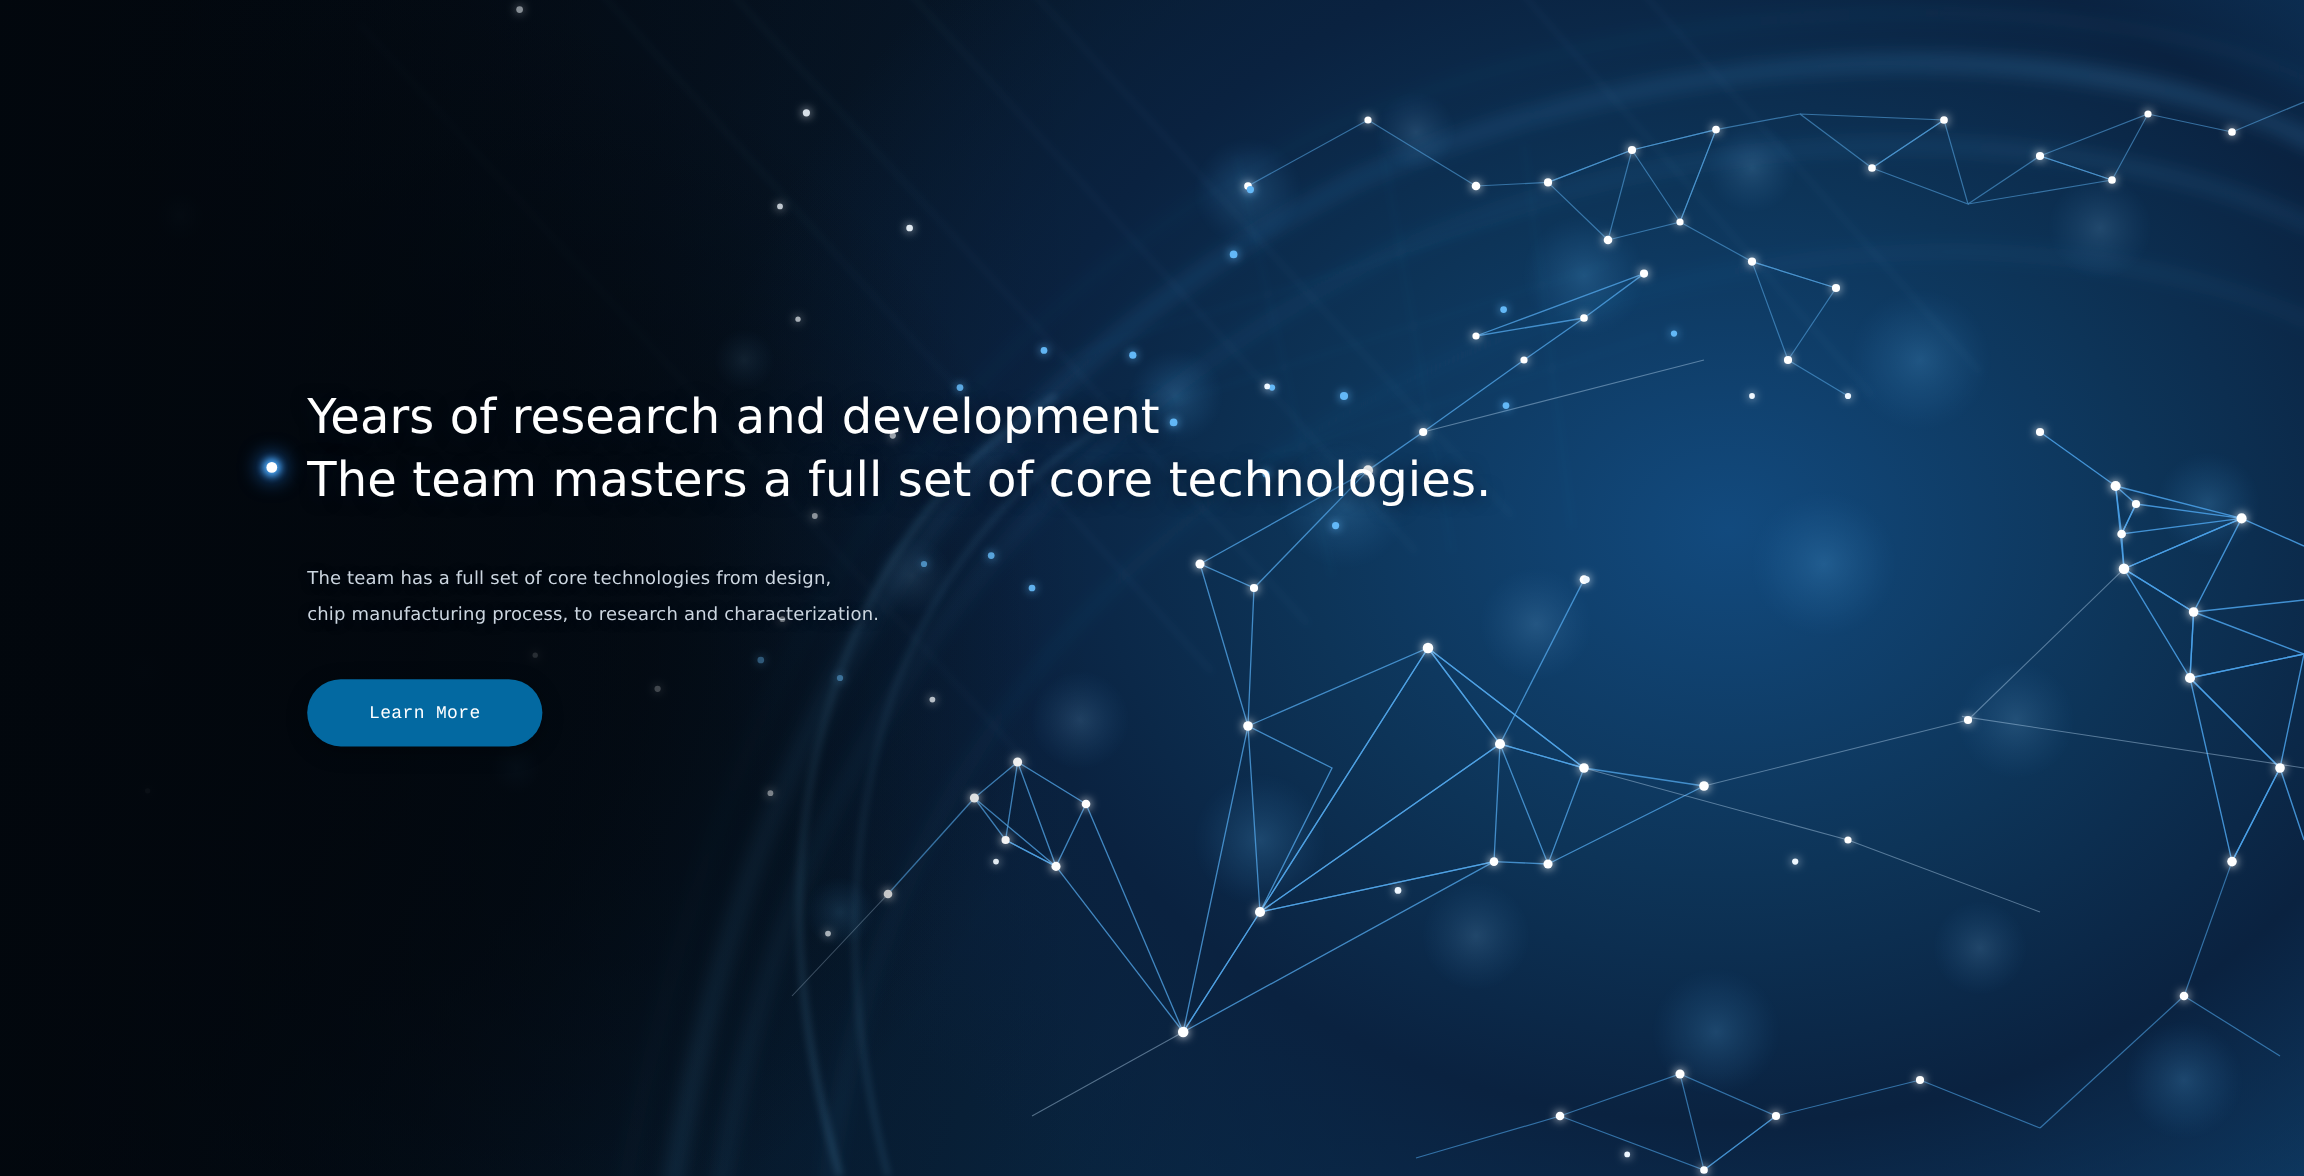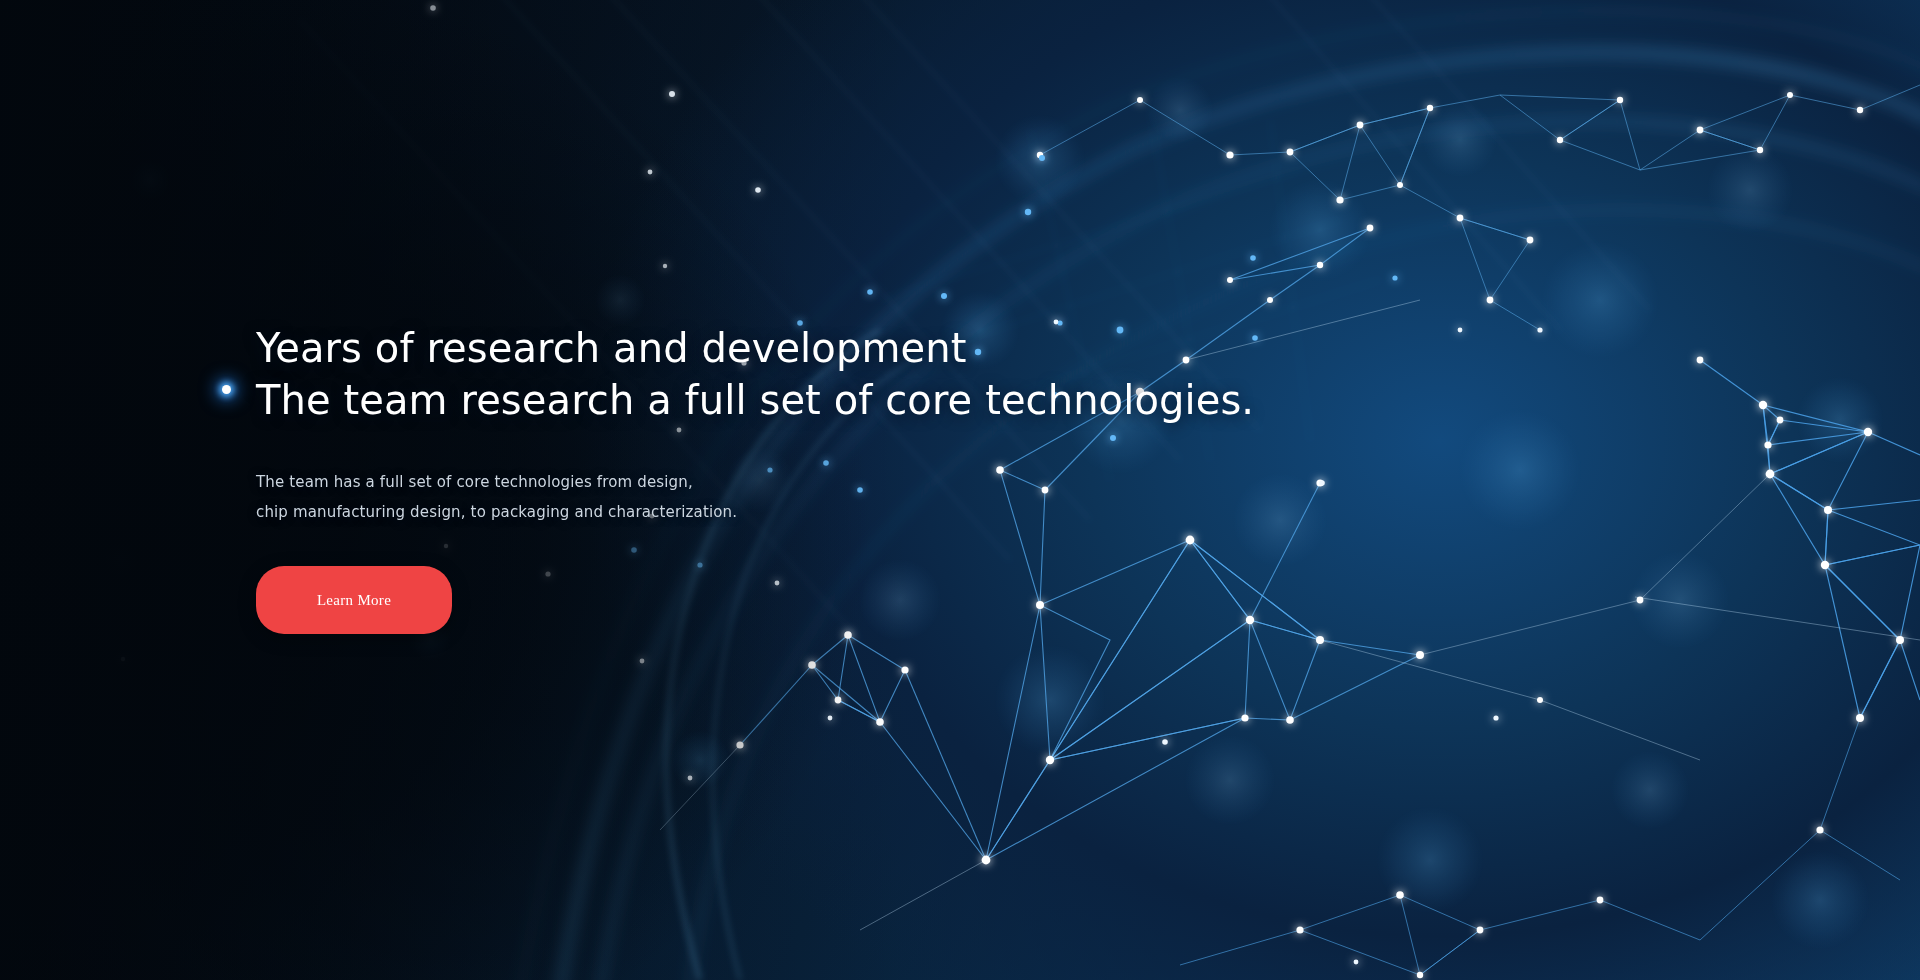--- a/index.html
+++ b/index.html
@@ -75,26 +75,26 @@
     font-weight:400;
     letter-spacing:.15px;
     text-shadow:0 1px 8px rgba(0,10,24,.8);
   }
   .subtext span{ display:block; white-space:nowrap; }
 
   .cta{
     margin-top:39px;
     display:inline-flex;
     align-items:center; justify-content:center;
-    width:196px; height:68px;
+    width:196px; height:56px;
     border:none; outline:none;
     border-radius:28px;
-    background:#ef4444;
+    background:#0369a1;
     color:#ffffff;
-    font-family:Liberation Serif, serif;
+    font-family:Liberation Mono, monospace;
     font-size:15px;
     letter-spacing:.3px;
     cursor:pointer;
     box-shadow:0 4px 18px rgba(0,0,0,.33);
   }
 </style>
 </head>
 <body>
 
 <div id="hero">
@@ -399,24 +399,24 @@
   </svg>
 
   <div class="bg-vignette"></div>
 
   <div class="content">
 
     <div class="bullet-dot"></div>
 
     <h1 class="headline">
       <span class="l1">Years of research and development</span>
-      <span class="l2">The team research a full set of core technologies.</span>
+      <span class="l2">The team masters a full set of core technologies.</span>
     </h1>
 
     <p class="subtext">
       <span>The team has a full set of core technologies from design,</span>
-      <span>chip manufacturing design, to packaging and characterization.</span>
+      <span>chip manufacturing process, to research and characterization.</span>
     </p>
 
     <button class="cta">Learn More</button>
   </div>
 
 </div>
 
 </body></html>

